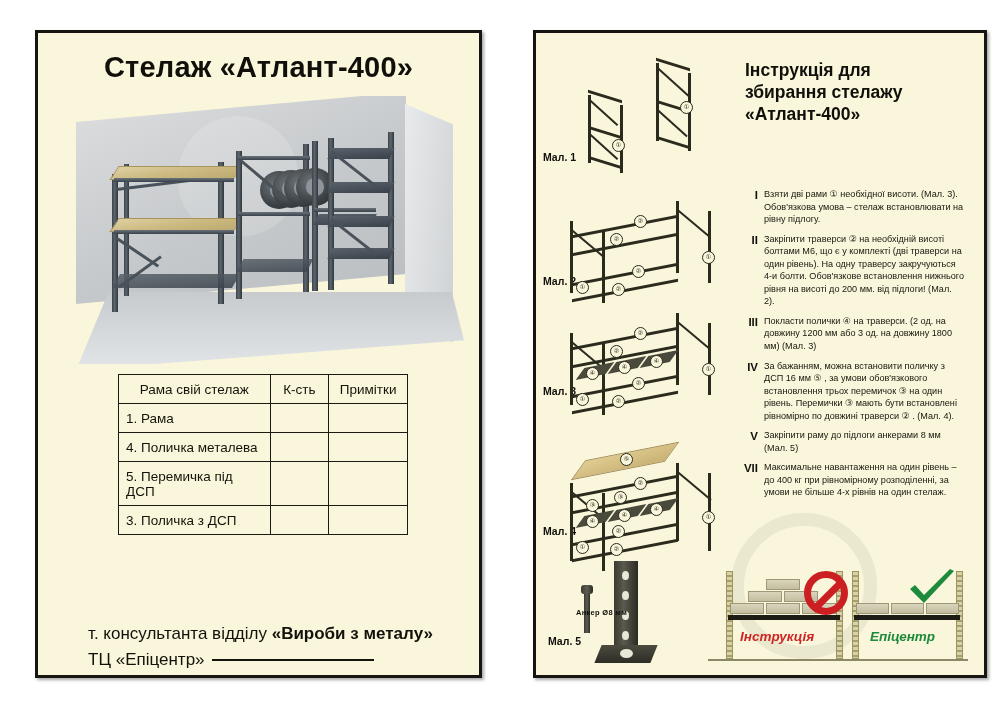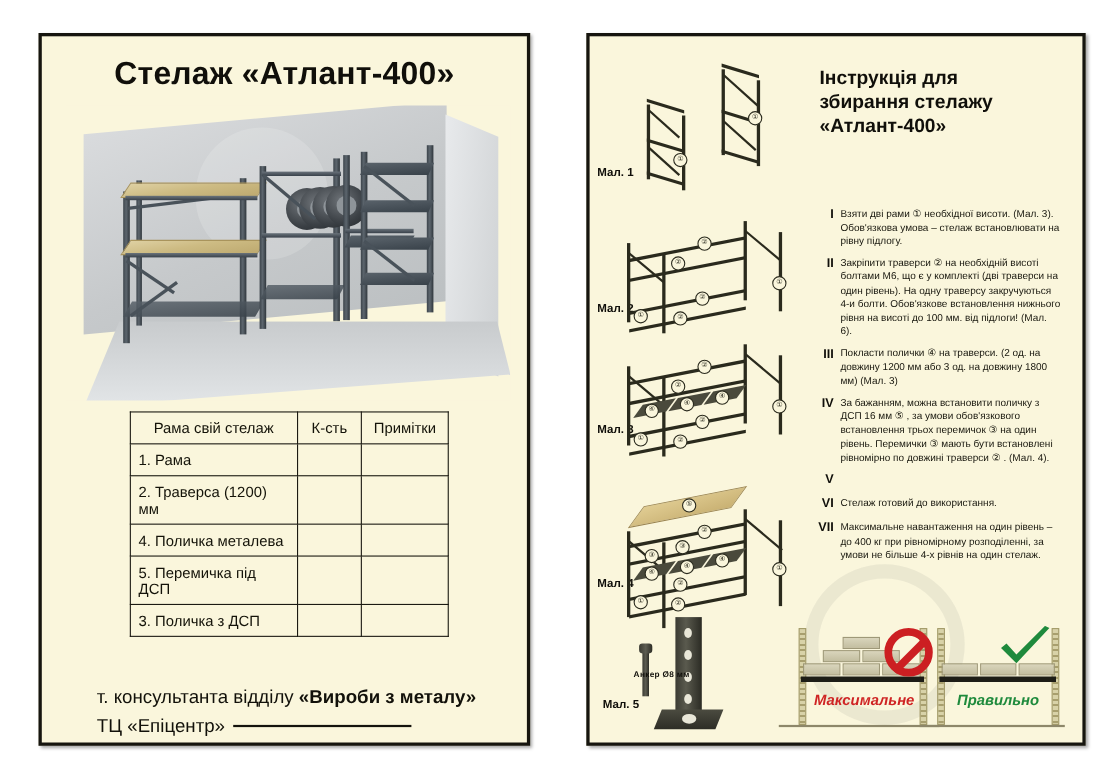--- a/index.html
+++ b/index.html
@@ -172,25 +172,20 @@
         <td class="c1">Рама свій стелаж</td>
         <td class="c2">К-сть</td>
         <td class="c3">Примітки</td>
       </tr>
       <tr>
         <td class="c1 item">1. Рама</td>
         <td class="c2"></td>
         <td class="c3"></td>
       </tr>
       <tr>
-        <td class="c1 item">2. Траверса (1200) мм</td>
-        <td class="c2"></td>
-        <td class="c3"></td>
-      </tr>
-      <tr>
         <td class="c1 item">4. Поличка металева</td>
         <td class="c2"></td>
         <td class="c3"></td>
       </tr>
       <tr>
         <td class="c1 item">5. Перемичка під ДСП</td>
         <td class="c2"></td>
         <td class="c3"></td>
       </tr>
       <tr>
@@ -217,36 +212,33 @@
 
     <div class="r-title">Інструкція для збирання стелажу «Атлант-400»</div>
 
     <div class="steps">
       <div class="step">
         <div class="rn">I</div>
         <div class="tx">Взяти дві рами ① необхідної висоти. (Мал. 3). Обов'язкова умова – стелаж встановлювати на рівну підлогу.</div>
       </div>
       <div class="step">
         <div class="rn">II</div>
-        <div class="tx">Закріпити траверси ② на необхідній висоті болтами М6, що є у комплекті (дві траверси на один рівень). На одну траверсу закручуються 4-и болти. Обов'язкове  встановлення нижнього рівня на висоті до 100 мм. від підлоги! (Мал. 6).</div>
+        <div class="tx">Закріпити траверси ② на необхідній висоті болтами М6, що є у комплекті (дві траверси на один рівень). На одну траверсу закручуються 4-и болти. Обов'язкове  встановлення нижнього рівня на висоті до 200 мм. від підлоги! (Мал. 2).</div>
       </div>
       <div class="step">
         <div class="rn">III</div>
         <div class="tx">Покласти полички ④ на траверси. (2 од. на довжину 1200 мм або 3 од. на довжину 1800 мм) (Мал. 3)</div>
       </div>
       <div class="step">
         <div class="rn">IV</div>
         <div class="tx">За бажанням, можна встановити поличку з ДСП 16 мм ⑤ , за умови обов'язкового встановлення трьох перемичок ③ на один рівень. Перемички ③ мають бути встановлені рівномірно по довжині траверси ② . (Мал. 4).</div>
       </div>
       <div class="step">
         <div class="rn">V</div>
-      </div>
-      <div class="step">
-        <div class="rn">VI</div>
-        <div class="tx">Стелаж готовий до використання.</div>
+        <div class="tx">Закріпити раму до підлоги анкерами 8 мм (Мал. 5)</div>
       </div>
       <div class="step">
         <div class="rn">VII</div>
         <div class="tx">Максимальне навантаження на один рівень – до 400 кг при рівномірному розподіленні, за умови не більше 4-х рівнів на один стелаж.</div>
       </div>
     </div>
 
     <div class="figlbl" style="left:7px;top:118px;">Мал. 1</div>
     <div class="dia">
       <div class="dpost" style="left:52px;top:62px;width:3px;height:68px;"></div>
@@ -365,31 +357,31 @@
       <div class="brick" style="left:194px;top:570px;width:34px;height:11px;"></div>
       <div class="brick" style="left:230px;top:570px;width:34px;height:11px;"></div>
       <div class="brick" style="left:266px;top:570px;width:34px;height:11px;"></div>
       <div class="brick" style="left:212px;top:558px;width:34px;height:11px;"></div>
       <div class="brick" style="left:248px;top:558px;width:34px;height:11px;"></div>
       <div class="brick" style="left:230px;top:546px;width:34px;height:11px;"></div>
       <div class="ground" style="left:172px;top:626px;width:146px;"></div>
       <div class="no-sign" style="left:268px;top:538px;">
           <i></i>
         </div>
-      <div class="lbl-bad" style="left:204px;top:596px;">Максимальне</div>
+      <div class="lbl-bad" style="left:204px;top:596px;">Інструкція</div>
     </div>
 
     <div class="dia">
       <div class="uph" style="left:316px;top:538px;height:88px;"></div>
       <div class="uph" style="left:420px;top:538px;height:88px;"></div>
       <div class="blackbeam" style="left:318px;top:582px;width:106px;"></div>
       <div class="brick" style="left:320px;top:570px;width:33px;height:11px;"></div>
       <div class="brick" style="left:355px;top:570px;width:33px;height:11px;"></div>
       <div class="brick" style="left:390px;top:570px;width:33px;height:11px;"></div>
       <div class="ground" style="left:300px;top:626px;width:132px;"></div>
       <svg style="position:absolute;left:370px;top:536px;" width="52" height="42" viewBox="0 0 52 42">
         <path d="M4 20 L18 34 L48 2 L44 0 L18 26 L9 16 Z" fill="#1e8a3c"></path>
       </svg>
-      <div class="lbl-ok" style="left:334px;top:596px;">Правильно</div>
+      <div class="lbl-ok" style="left:334px;top:596px;">Епіцентр</div>
     </div>
 
   </div>
 </div>
 
 </body></html>

